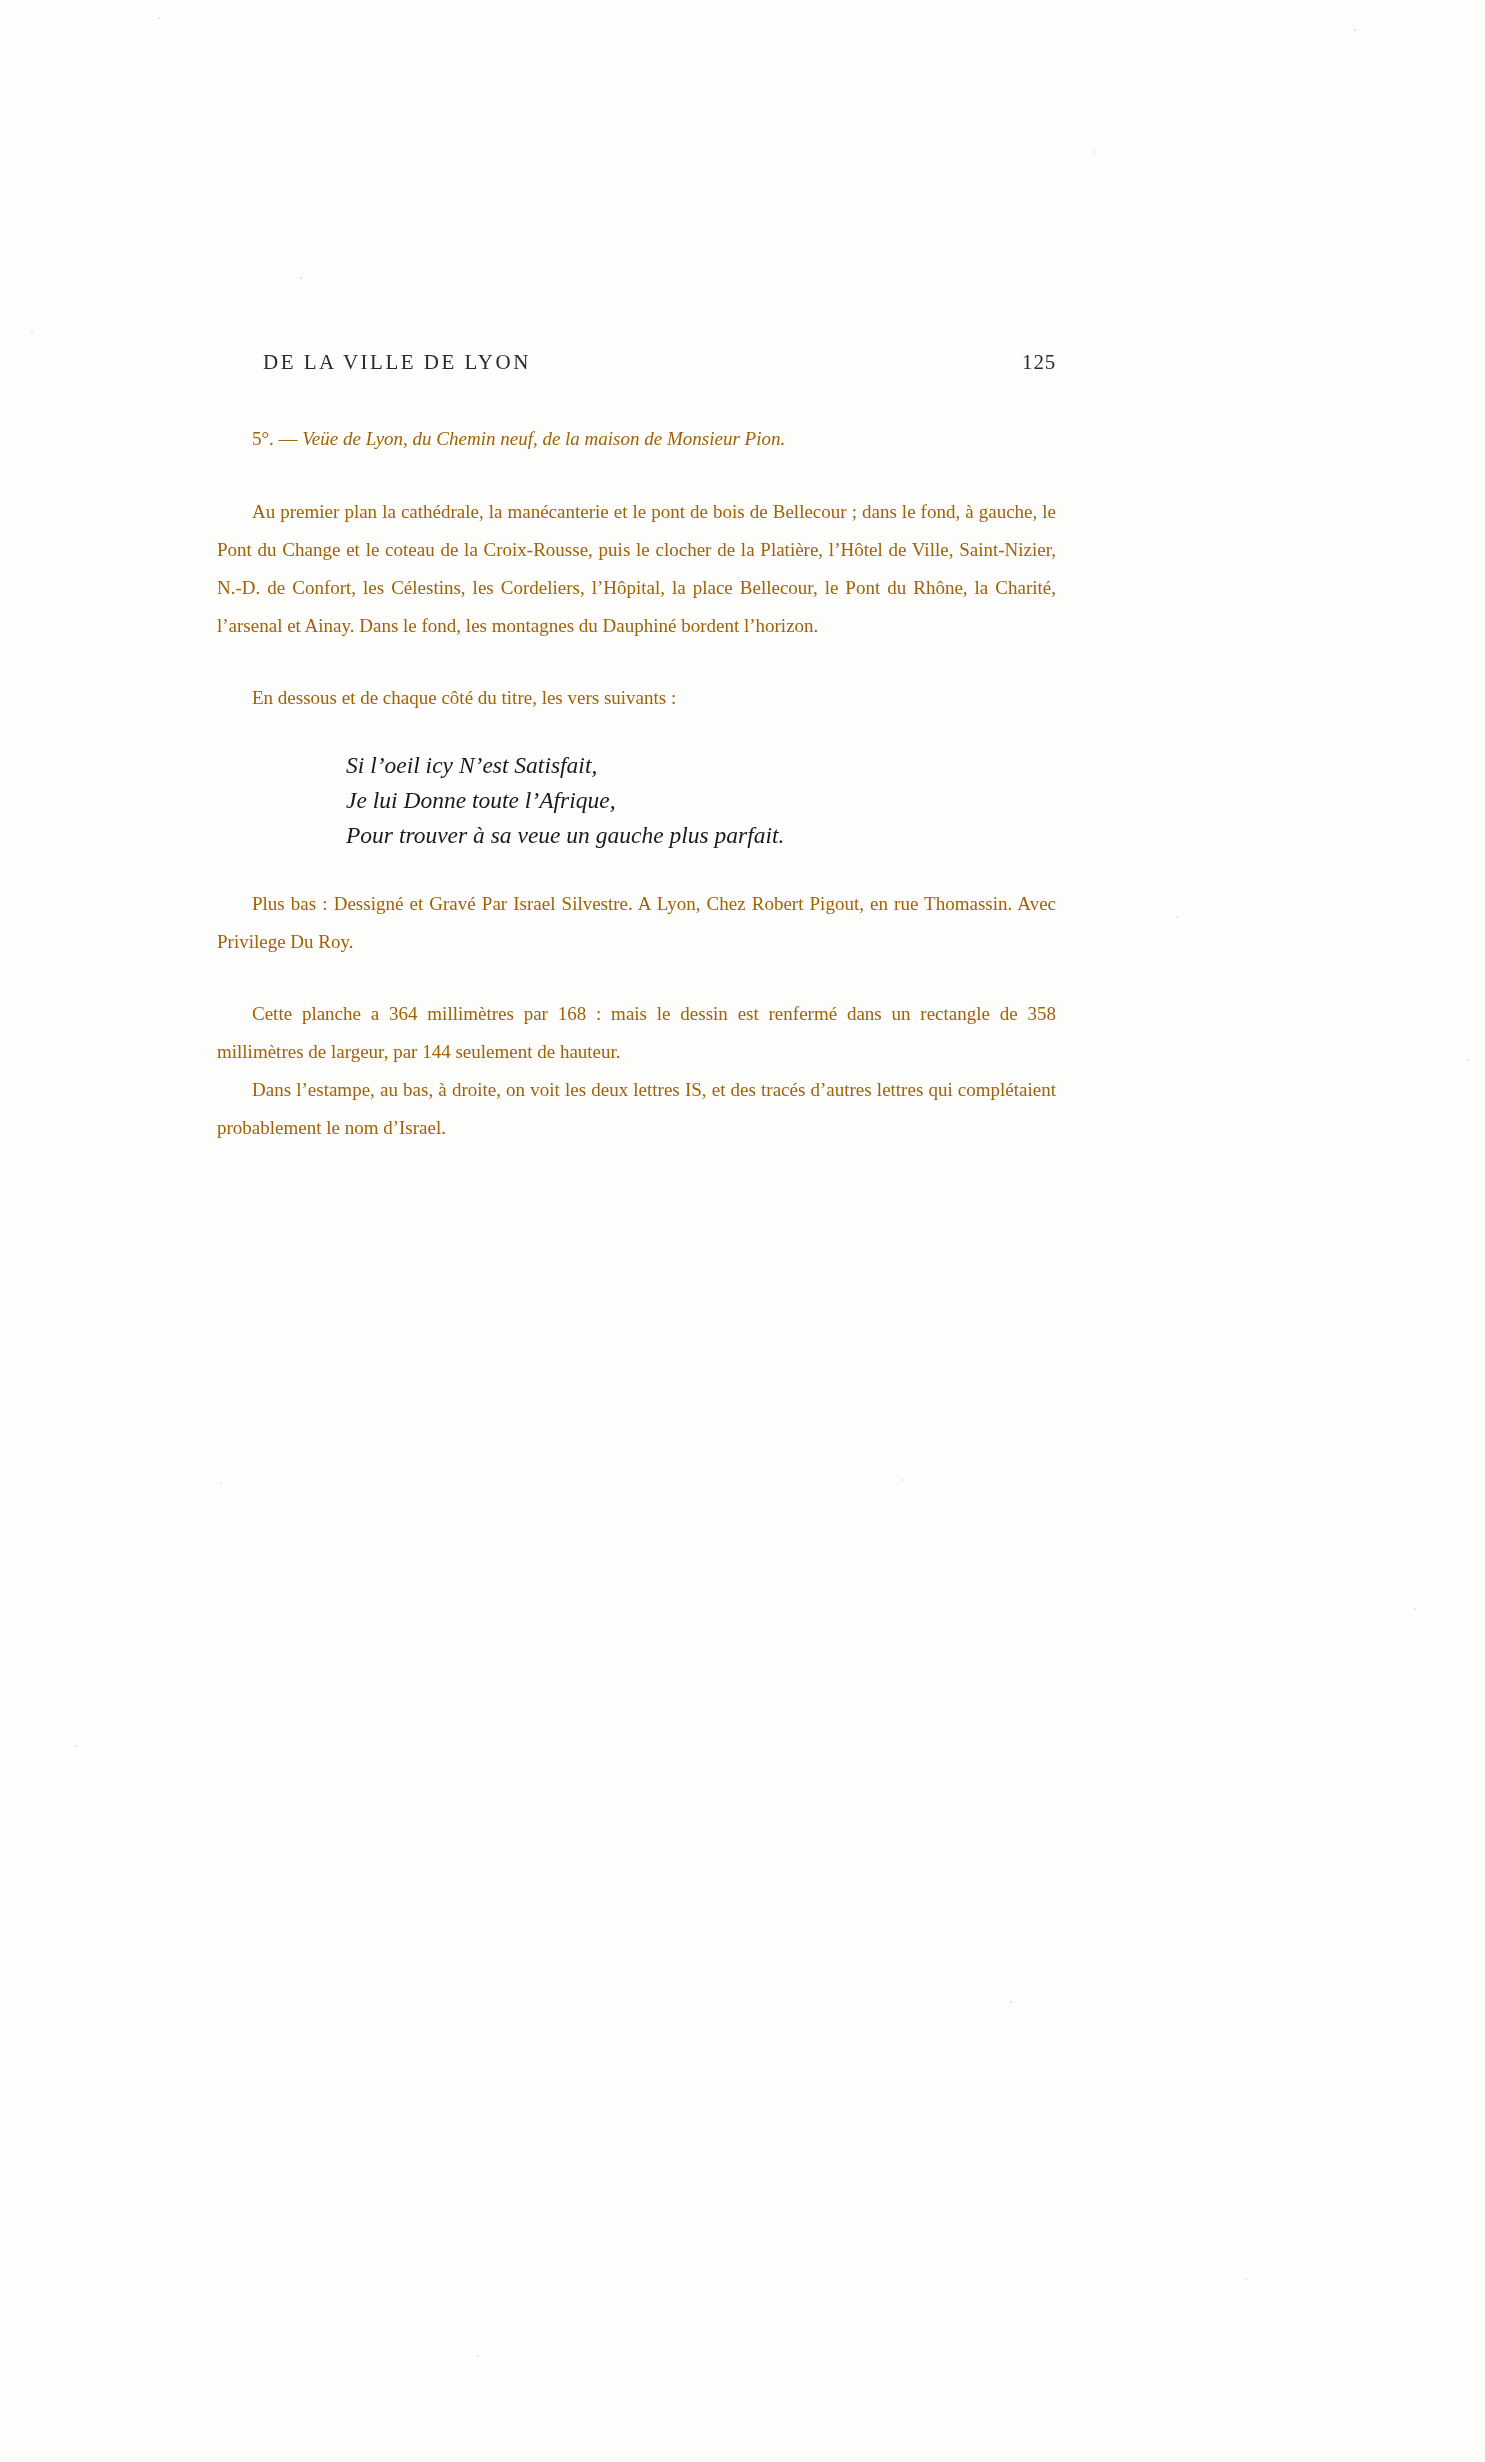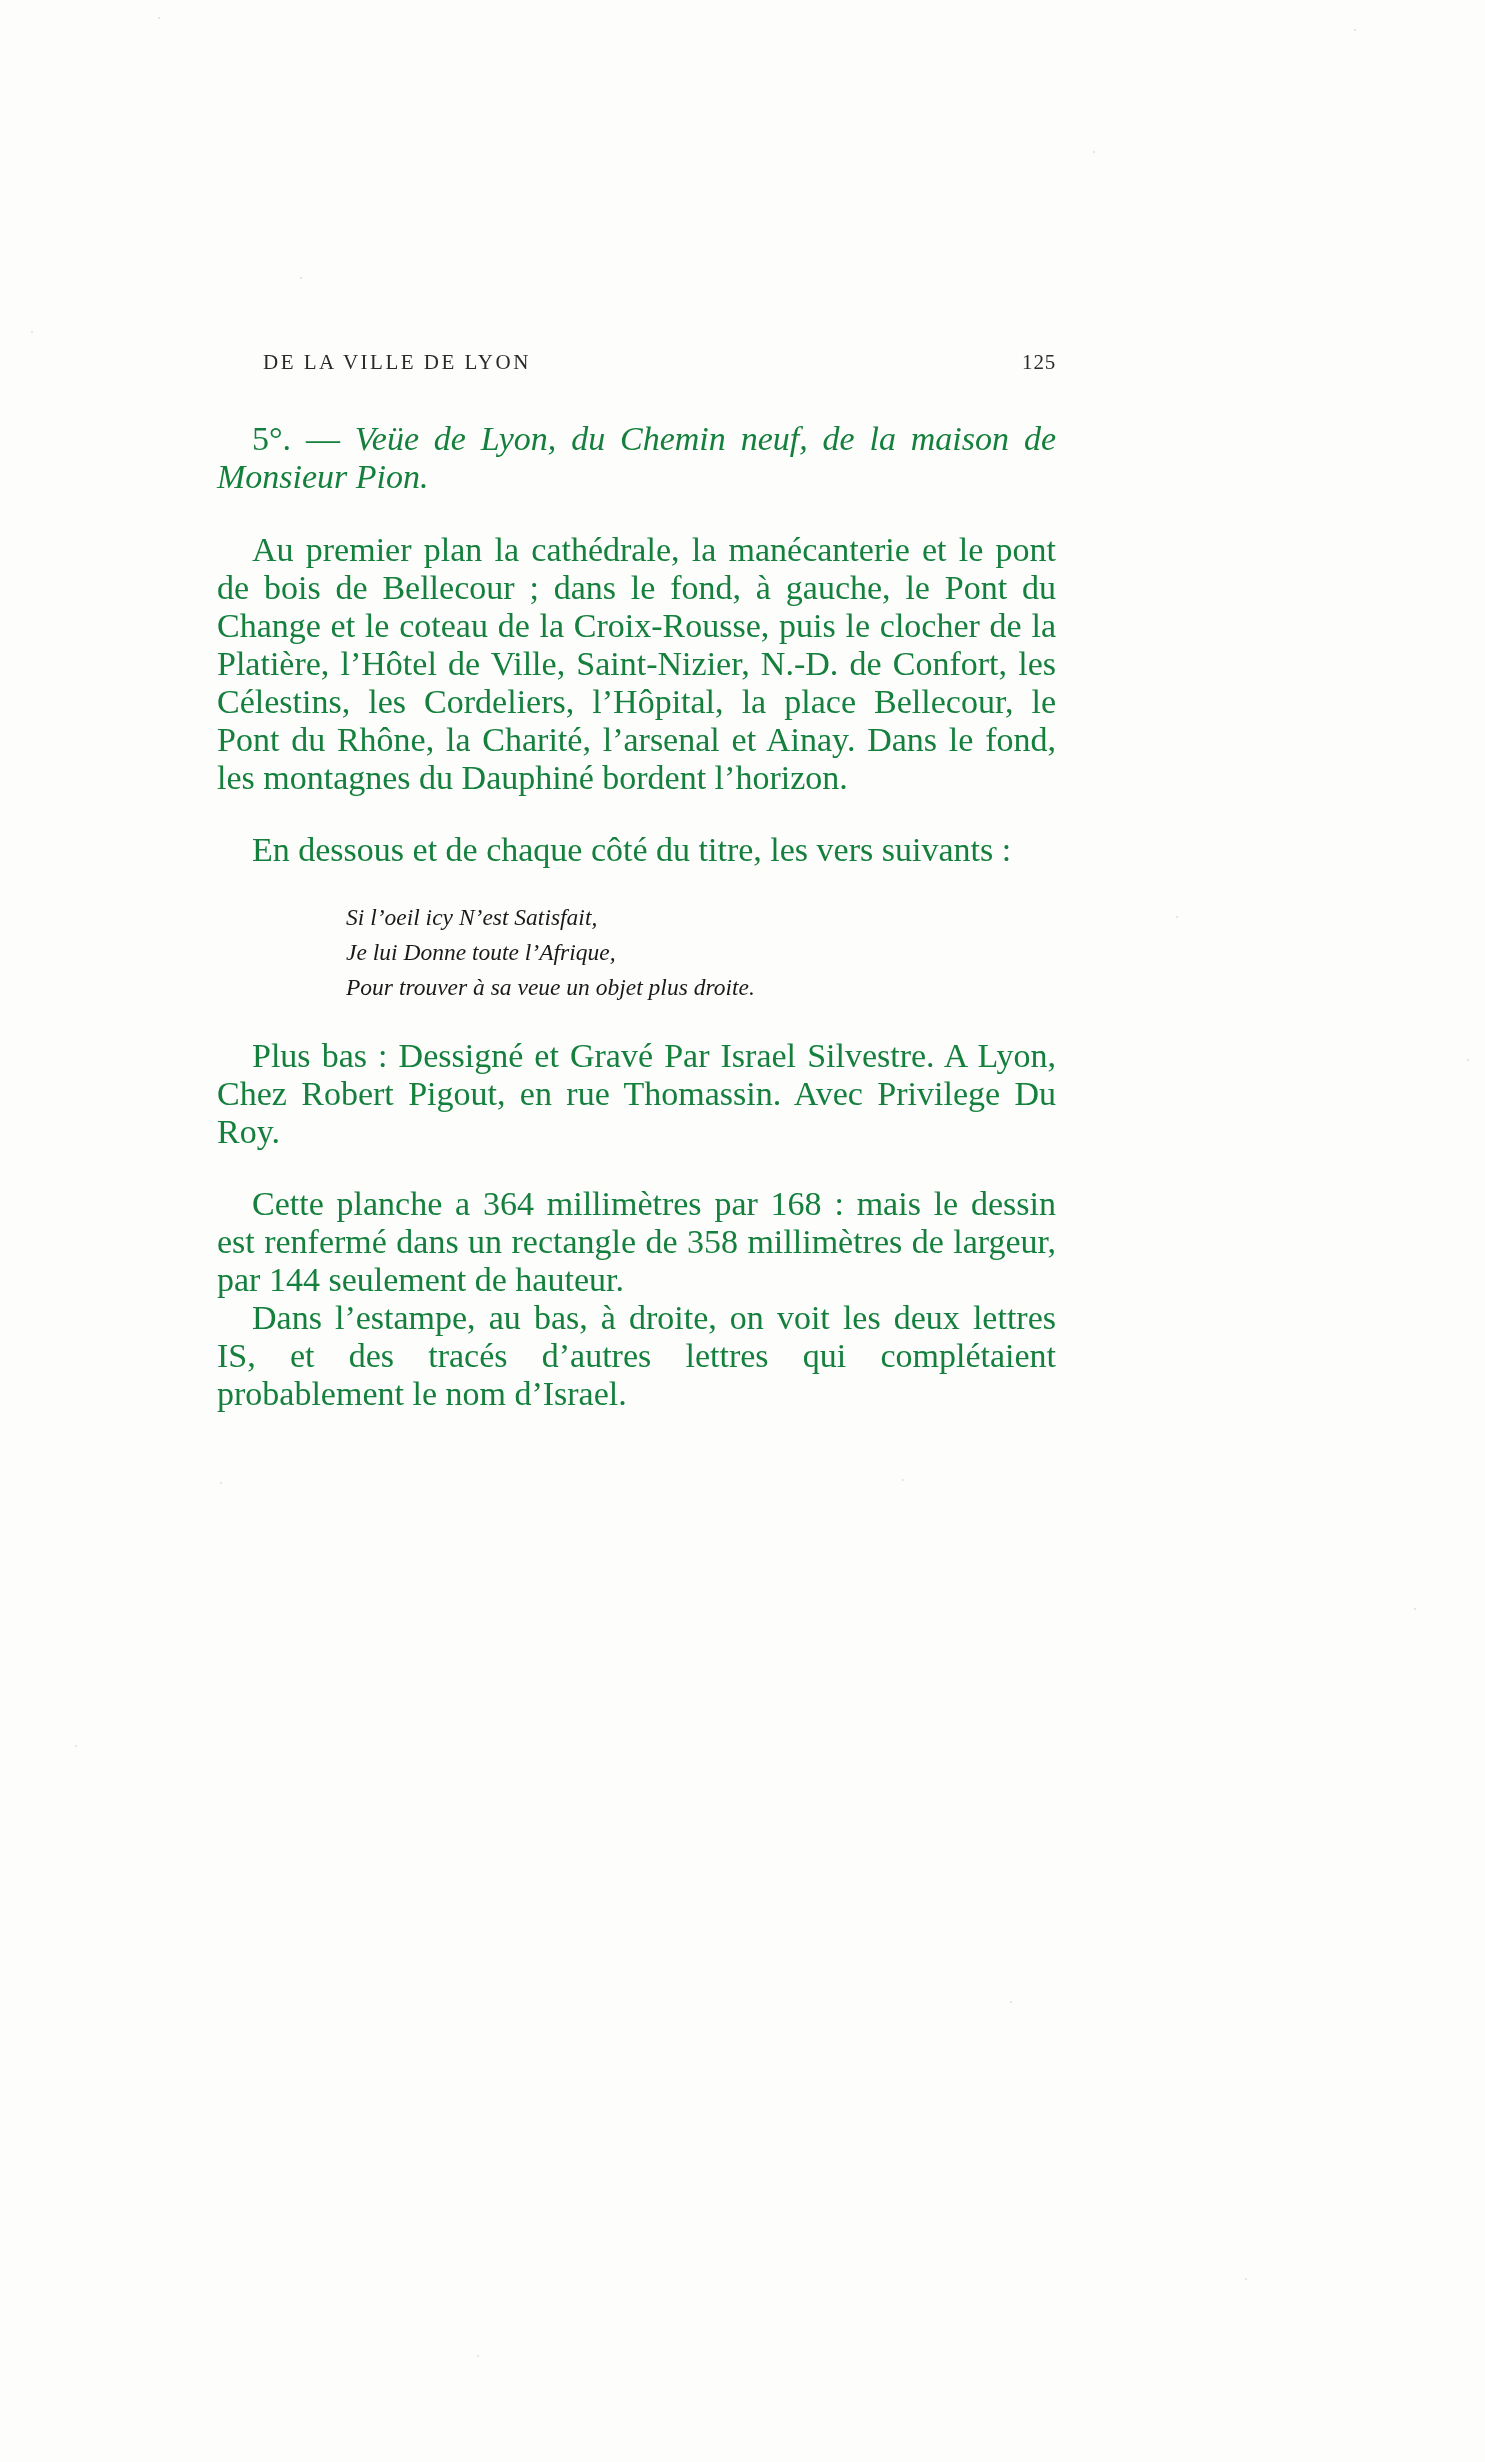--- a/index.html
+++ b/index.html
@@ -50,24 +50,24 @@
     text-transform: uppercase;
     color: #2a2a2a;
   }
   .rh-folio {
     font-size: 21px;
     letter-spacing: 0.8px;
     color: #2a2a2a;
   }
   p {
     margin: 0;
-    font-size: 34px;
+    font-size: 19px;
     line-height: 38px;
     text-align: justify;
-    color: #15803d;
+    color: #a16207;
   }
   .heading {
     font-style: italic;
     margin-top: 0;
     margin-bottom: 35px;
     text-indent: 35px;
   }
   .heading .num { font-style: normal; }
   .heading .dash { font-style: normal; }
   .body-par {
@@ -130,21 +130,21 @@
       <span>Veüe de Lyon, du Chemin neuf, de la maison de Monsieur Pion.</span>
     </p>
 
     <p class="body-par">Au premier plan la cathédrale, la manécanterie et le pont de bois de Bellecour ; dans le fond, à gauche, le Pont du Change et le coteau de la Croix-Rousse, puis le clocher de la Platière, l’Hôtel de Ville, Saint-Nizier, N.-D. de Confort, les Célestins, les Cordeliers, l’Hôpital, la place Bellecour, le Pont du Rhône, la Charité, l’arsenal et Ainay. Dans le fond, les montagnes du Dauphiné bordent l’horizon.</p>
 
     <p class="lead-line">En dessous et de chaque côté du titre, les vers suivants :</p>
 
     <div class="verse">
       <div>Si l’oeil icy N’est Satisfait,</div>
       <div>Je lui Donne toute l’Afrique,</div>
-      <div>Pour trouver à sa veue un objet plus droite.</div>
+      <div>Pour trouver à sa veue un gauche plus parfait.</div>
     </div>
 
     <p class="body-par">Plus bas : Dessigné et Gravé Par Israel Silvestre. A Lyon, Chez Robert Pigout, en rue Thomassin. Avec Privilege Du Roy.</p>
 
     <p class="body-par tight">Cette planche a 364 millimètres par 168 : mais le dessin est renfermé dans un rectangle de 358 millimètres de largeur, par 144 seulement de hauteur.</p>
 
     <p class="body-par">Dans l’estampe, au bas, à droite, on voit les deux lettres IS, et des tracés d’autres lettres qui complétaient probablement le nom d’Israel.</p>
 
 
 

